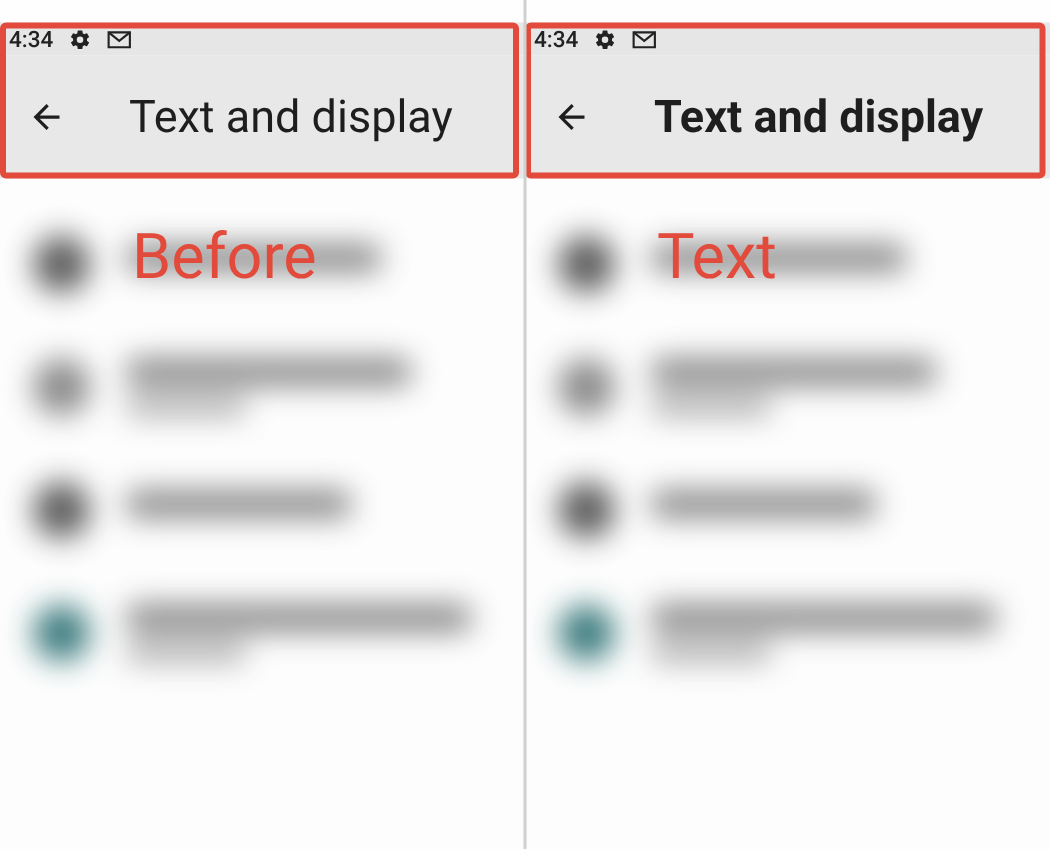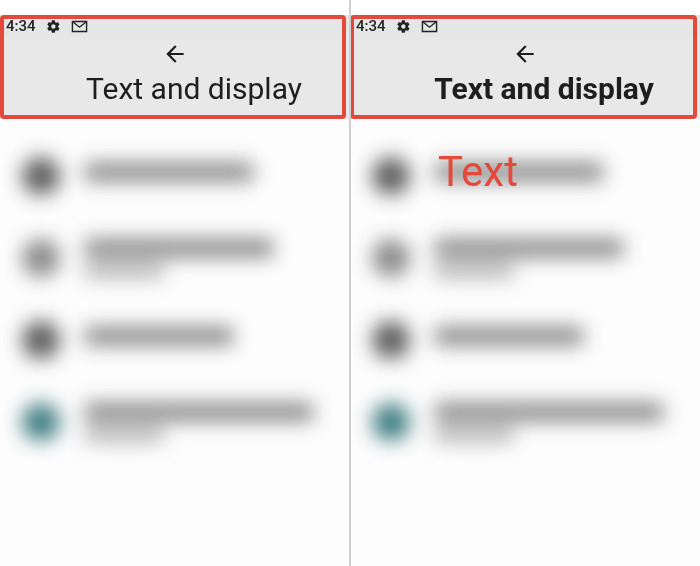--- a/index.html
+++ b/index.html
@@ -6,21 +6,21 @@
   .stage{position:relative;width:700px;height:566px;background:#fefefe;}
   .panel{position:absolute;top:15px;width:350px;height:566px;background:#fdfdfd;}
   .panel.left{left:0;}
   .panel.right{left:350px;}
   .divider{position:absolute;left:349px;top:0;width:2px;height:566px;background:#d0d0d0;}
   
   .statusbar{height:22px;background:#e6e6e6;display:flex;align-items:center;padding:0 6px;color:#222;font-size:15px;}
   .statusbar .clock{font-weight:500;}
   .statusbar .ico{margin-left:10px;display:inline-flex;align-items:center;justify-content:center;}
   
-  .appbar{height:82px;background:#e8e8e8;display:flex;align-items:center;padding:0 14px;flex-direction:column;}
+  .appbar{height:82px;background:#e8e8e8;display:flex;align-items:center;padding:0 14px;}
   .back{width:34px;height:34px;display:flex;align-items:center;justify-content:center;}
   .title{font-size:30px;color:#1e1e1e;}
   .panel.left .title{margin-left:38px;font-weight:400;}
   .panel.right .title{margin-left:38px;font-weight:700;}
   
   .redbox{position:absolute;left:0;top:0;width:346px;height:104px;border:4px solid #e24a3b;border-radius:4px;box-sizing:border-box;pointer-events:none;}
   .panel.right .redbox{left:0;width:347px;}
   
   .caption{position:absolute;top:132px;left:88px;font-size:42px;color:#e24a3b;font-weight:400;}
   
@@ -88,20 +88,21 @@
         </div>
       <div class="row r4">
           <div class="circ teal"></div>
           <div class="lines">
             <div class="bar1"></div>
             <div class="bar2"></div>
           </div>
         </div>
     </div>
 
+    <div class="caption">Before</div>
   </div>
 
   <div class="panel right">
     <div class="statusbar">
       <span class="clock">4:34</span>
       <span class="ico">
         <svg width="15" height="15" viewBox="0 0 24 24">
             <path fill="#222" d="M19.14,12.94a7,7,0,0,0,.05-.94,7,7,0,0,0-.05-.94l2.11-1.65a.5.5,0,0,0,.12-.64l-2-3.46a.5.5,0,0,0-.61-.22l-2.49,1a7,7,0,0,0-1.63-.94l-.38-2.65A.5.5,0,0,0,13.77,2H9.77a.5.5,0,0,0-.49.42L8.9,5.07a7,7,0,0,0-1.63.94l-2.49-1a.5.5,0,0,0-.61.22l-2,3.46a.5.5,0,0,0,.12.64L4.4,11.06a7,7,0,0,0,0,1.88L2.29,14.59a.5.5,0,0,0-.12.64l2,3.46a.5.5,0,0,0,.61.22l2.49-1a7,7,0,0,0,1.63.94l.38,2.65a.5.5,0,0,0,.49.42h4a.5.5,0,0,0,.49-.42l.38-2.65a7,7,0,0,0,1.63-.94l2.49,1a.5.5,0,0,0,.61-.22l2-3.46a.5.5,0,0,0-.12-.64ZM11.77,15.5A3.5,3.5,0,1,1,15.27,12,3.5,3.5,0,0,1,11.77,15.5Z"></path>
           </svg>
       </span>

